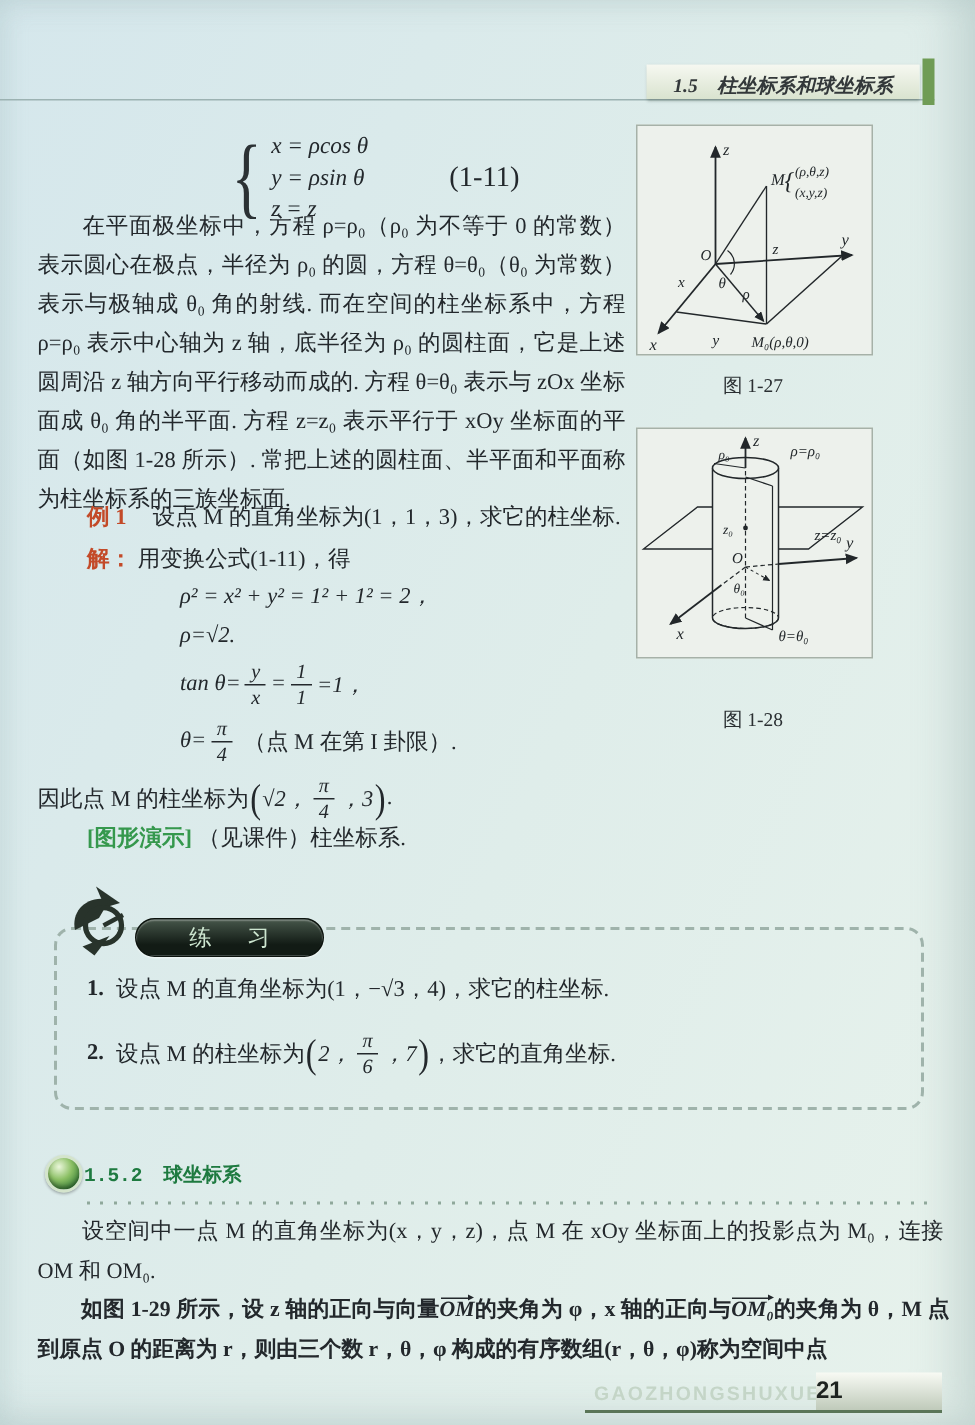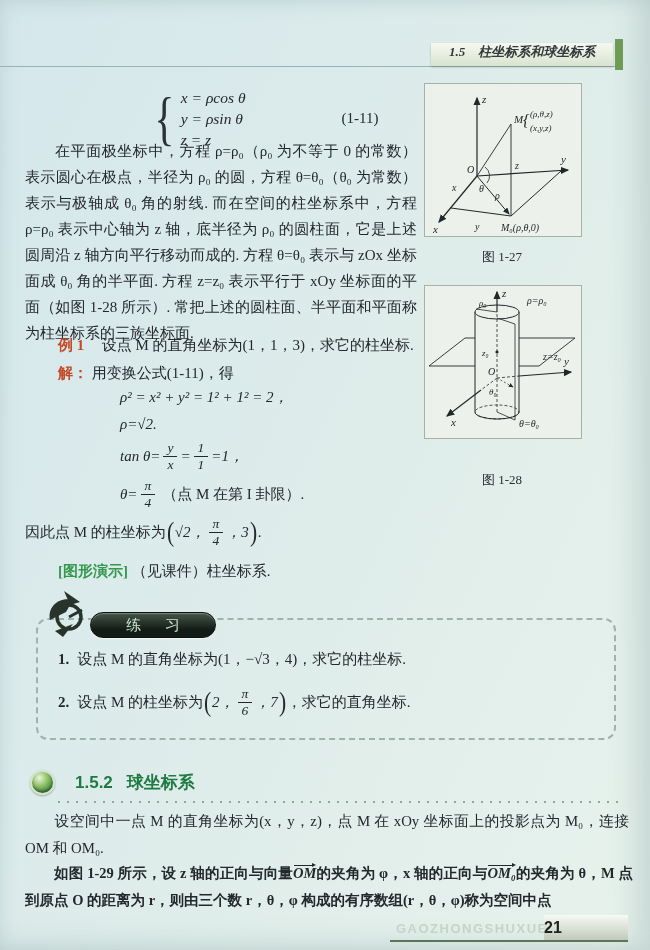--- a/index.html
+++ b/index.html
@@ -5,28 +5,28 @@
   html,body{margin:0;padding:0;}
   .page{
     position:relative; width:650px; height:950px; overflow:hidden;
     background:linear-gradient(115deg,#d5e7ec 0%,#dfedea 55%,#e7f2ec 100%);
     font-family:"Liberation Serif",serif; color:#23282c;
     box-shadow:inset -16px -6px 26px rgba(140,165,165,.30), inset 5px 2px 14px rgba(160,185,185,.22);
   }
   
   .header-rule{position:absolute;left:0;top:66px;width:623px;height:1px;background:#9cb2b2;}
   .header-box{position:absolute;left:431px;top:43px;width:182px;height:23px;
-    background:linear-gradient(#f6f8f1,#d9e3cf);display:flex;align-items:flex-start;justify-content:center;
+    background:linear-gradient(#f6f8f1,#d9e3cf);display:flex;align-items:flex-end;justify-content:center;
     font-style:italic;font-weight:bold;font-size:13px;color:#33383a;box-shadow:0 1px 2px rgba(60,80,70,.35);}
   .header-bar{position:absolute;left:615px;top:39px;width:8px;height:31px;background:#6f9c55;}
   
   .formula{position:absolute;left:150px;top:84px;display:flex;align-items:center;font-size:15.5px;}
   .formula .brace{font-size:60px;font-weight:200;transform:scaleX(.7);margin-right:2px;color:#2b3134;}
   .f-lines div{line-height:21px;font-style:italic;}
-  .f-num{margin-left:96px;font-size:15px;}
+  .f-num{margin-left:54px;font-size:19px;}
   
   .para{position:absolute;text-align:justify;font-size:15px;line-height:26px;}
   .indent{text-indent:2em;}
   .red{color:#c34a28;font-weight:bold;}
   .green{color:#35984d;font-weight:bold;}
   .mathline{position:absolute;left:120px;display:flex;align-items:center;font-size:15px;}
   .ital{font-style:italic;}
   .frac{display:inline-flex;flex-direction:column;align-items:center;margin:0 3px;font-size:13.5px;font-style:italic;}
   .frac .fn{border-bottom:1px solid currentColor;padding:0 4px;line-height:1.15;}
   .frac .fd{padding:0 4px;line-height:1.15;}
@@ -42,21 +42,21 @@
     background:linear-gradient(#46564a,#121b15 70%);color:#cde6d0;display:flex;align-items:center;justify-content:center;
     font-weight:normal;font-size:15px;letter-spacing:10px;padding-left:10px;border:1px solid #0c130e;
     box-shadow:0 1px 1px rgba(255,255,255,.55), inset 0 1px 1px rgba(255,255,255,.3);}
   .p-item{position:absolute;font-size:15px;display:flex;align-items:center;}
   .p-num{font-weight:bold;margin-right:8px;}
   
   .sec2{position:absolute;left:30px;top:770px;display:flex;align-items:center;}
   .sphere{width:21px;height:21px;border-radius:50%;border:2px solid #d4e4cc;
     background:radial-gradient(circle at 35% 28%, #eaf6da, #8cc065 42%, #347c36 82%, #1f5526);
     box-shadow:inset 0 -2px 3px rgba(0,0,0,.35), 0 1px 2px rgba(0,0,0,.3);}
-  .sec2-title{margin-left:20px;font-family:Liberation Sans, sans-serif;font-weight:bold;font-size:17px;color:#1e7a40;}
+  .sec2-title{margin-left:1px;font-family:Liberation Mono, monospace;font-weight:bold;font-size:13px;color:#1e7a40;}
   .sec2-title .gap{display:inline-block;width:14px;}
   .sec2-rule{position:absolute;left:58px;top:801px;width:567px;height:2px;
     background-image:repeating-linear-gradient(90deg,#8fa89b 0 2px, transparent 2px 9px);}
   .vec{position:relative;font-style:italic;}
   .vec::before{content:"";position:absolute;left:1px;right:4px;top:0;border-top:1px solid #23282c;}
   .vec::after{content:"";position:absolute;right:0;top:-2.5px;width:0;height:0;
     border-left:4px solid #23282c;border-top:2.5px solid transparent;border-bottom:2.5px solid transparent;}
   
   .watermark{position:absolute;left:396px;top:921px;font-family:"Liberation Sans",sans-serif;
     font-weight:bold;font-size:13px;letter-spacing:1.5px;color:#c4d5c7;}
@@ -130,21 +130,21 @@
     <span class="ital">√2，</span>
     <span class="frac">
       <span class="fn">π</span>
       <span class="fd">4</span>
     </span>
     <span class="ital">，3</span>
     <span class="bp">)</span>
     <span>.</span>
   </div>
 
-  <div class="para" style="left:58px;top:558px;width:360px;white-space:nowrap;">
+  <div class="para" style="left:58px;top:546px;width:360px;white-space:nowrap;">
     <span class="green">[图形演示]</span>
     <span>（见课件）柱坐标系.</span>
   </div>
 
   <div class="figbox" style="top:83px;height:152px;">
     <svg width="156" height="152" viewBox="0 0 156 152">
       <defs>
         <marker id="ah1" markerWidth="8" markerHeight="8" refX="6" refY="3" orient="auto">
           <path d="M0,0 L7,3 L0,6 Z" fill="#22272a"></path>
         </marker>

